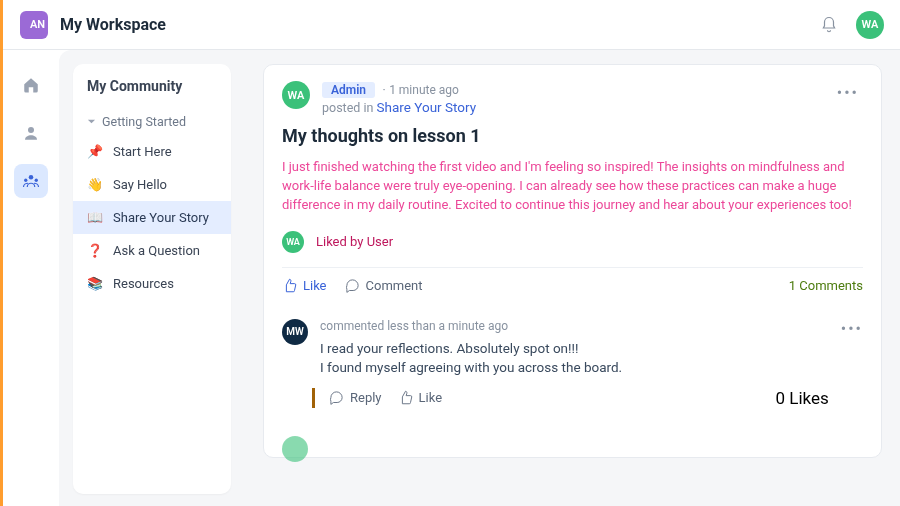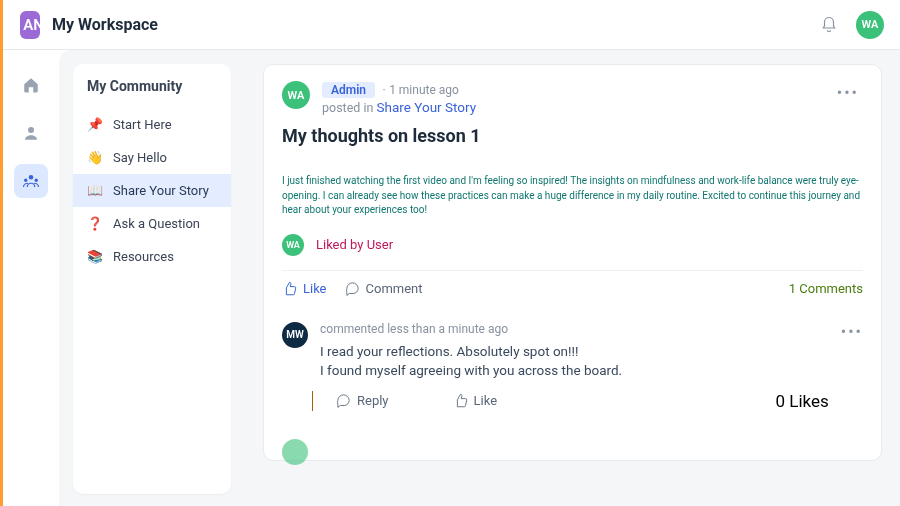--- a/index.html
+++ b/index.html
@@ -22,25 +22,25 @@
   
   .topbar {
     height: 50px;
     border-bottom: 1px solid #e5e8ec;
     display: flex;
     align-items: center;
     padding: 0 16px 0 20px;
     background: #fff;
   }
   .workspace-badge {
-    width: 20px; height: 28px;
+    width: 28px; height: 28px;
     border-radius: 6px;
     background: #9b6ad6;
     color: #fff;
-    font-size: 15px;
+    font-size: 11px;
     font-weight: 600;
     display: flex; align-items: center; justify-content: center;
     margin-right: 12px;
     padding-left: 7px;
   }
   .workspace-title {
     font-size: 16px;
     font-weight: 700;
     color: #1d2b3a;
   }
@@ -191,23 +191,23 @@
     letter-spacing: 2px;
     padding: 2px 4px;
   }
   .post-title {
     font-size: 18px;
     font-weight: 700;
     margin-top: 10px;
     color: #1d2b3a;
   }
   .post-body {
-    margin-top: 28px;
-    font-size: 10px;
-    color: #0f766e;
+    margin-top: 12px;
+    font-size: 13px;
+    color: #ec4899;
     line-height: 1.45;
   }
   .liked-by {
     display: flex;
     align-items: center;
     gap: 12px;
     margin-top: 16px;
   }
   .liked-by-text { font-size: 13px; color: #be185d;}
   .action-bar {
@@ -245,26 +245,25 @@
   }
   .comment-body {
     margin-top: 6px;
     font-size: 13.5px;
     color: #3a4a5e;
     line-height: 1.45;
   }
   .comment-actions {
     display: flex;
     align-items: center;
-    border-left: 1px solid #a16207;
-    padding-left: 23px;
+    border-left: 3px solid #a16207;
+    padding-left: 14px;
     font-size: 13px;
     margin-top: 10px;
     margin-left: -8px;
-    gap: 48px;
   }
   .comment-actions .action-btn { margin-right: 16px; color:#5a6678;}
   .likes-count { margin-left: auto; font-size: 17px; color:#000000;}
   .comment-dots {
     color: #8892a0;
     font-size: 16px;
     letter-spacing: 2px;
     cursor: pointer;
     align-self: flex-start;
   }
@@ -307,20 +306,26 @@
         <circle cx="19" cy="11" r="2.2" fill="#3a63d8"></circle>
         <path d="M2 20c0-3 3-5 6-5M22 20c0-3-3-5-6-5M7 20c0-3 2.5-5 5-5s5 2 5 5" stroke="#3a63d8" stroke-width="1.6" fill="none"></path>
       </svg>
     </div>
   </div>
 
   <div class="content">
 
     <div class="side-panel">
       <div class="side-title">My Community</div>
+      <div class="side-group">
+        <svg class="chev" viewBox="0 0 10 10">
+            <path d="M1 3l4 4 4-4z"></path>
+          </svg>
+        <span>Getting Started</span>
+      </div>
       <div class="side-item">
         <span class="emoji">📌</span>
         <span>Start Here</span>
       </div>
       <div class="side-item">
         <span class="emoji">👋</span>
         <span>Say Hello</span>
       </div>
       <div class="side-item active">
         <span class="emoji">📖</span>

